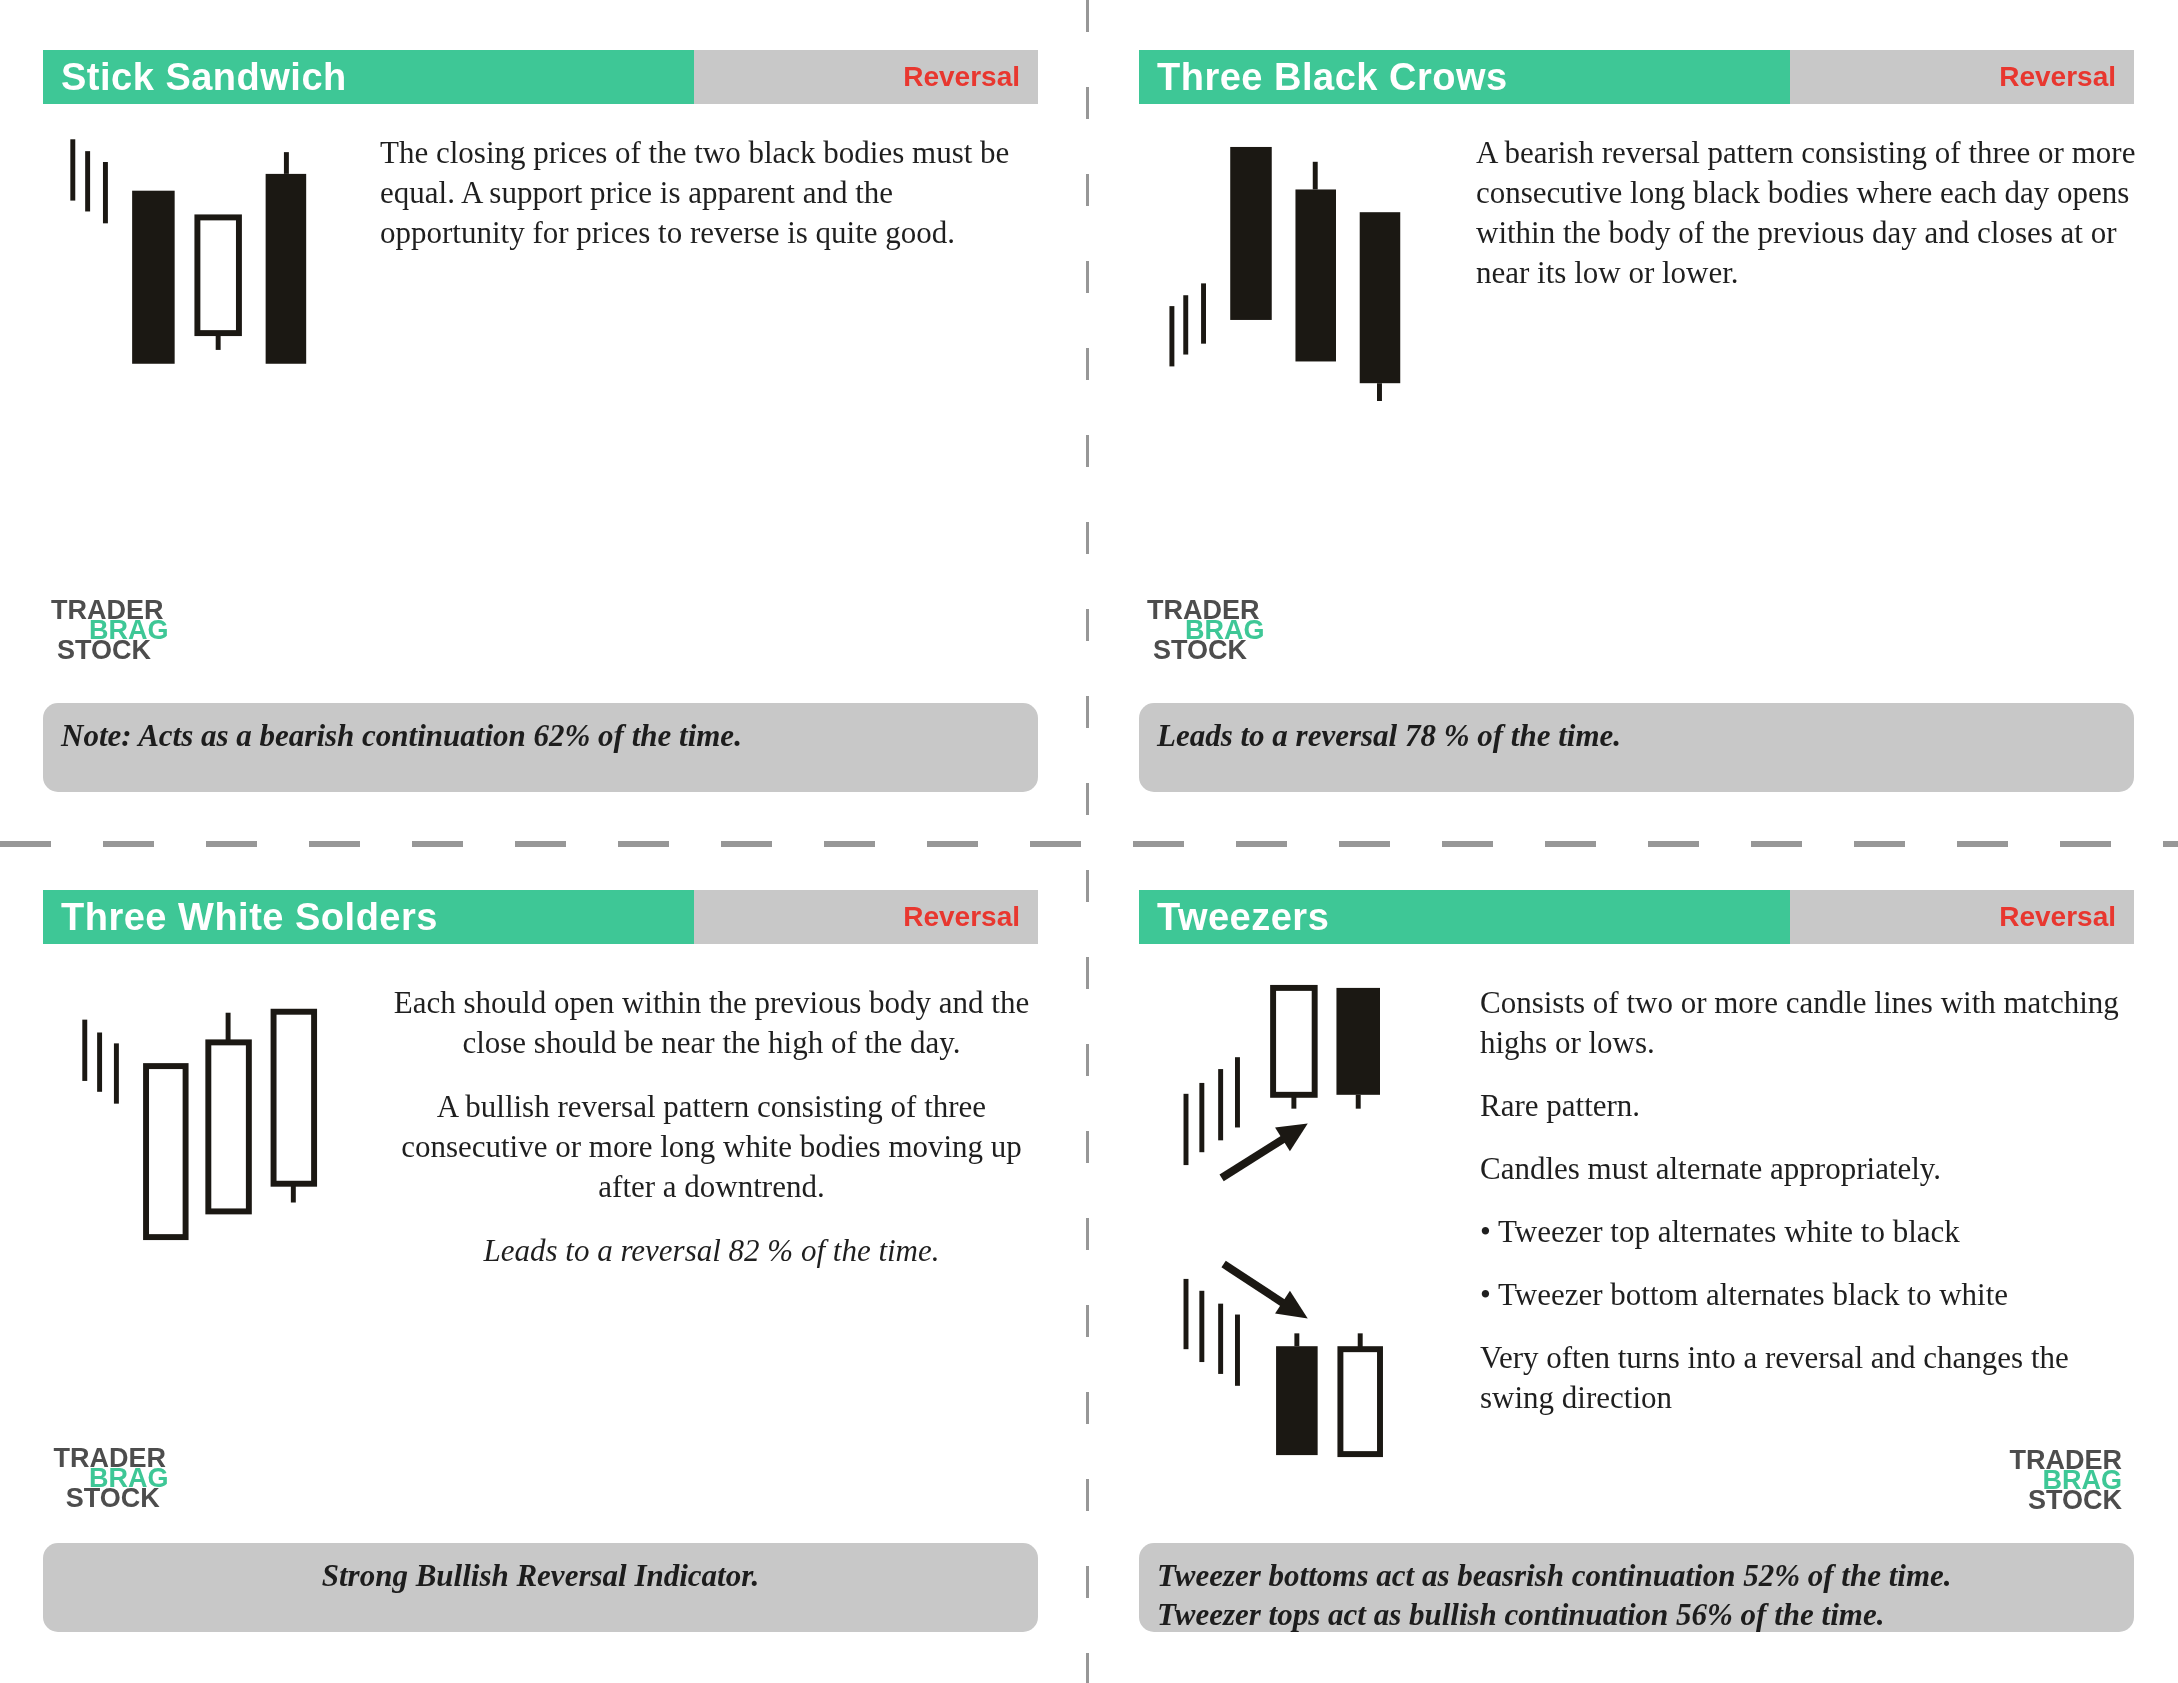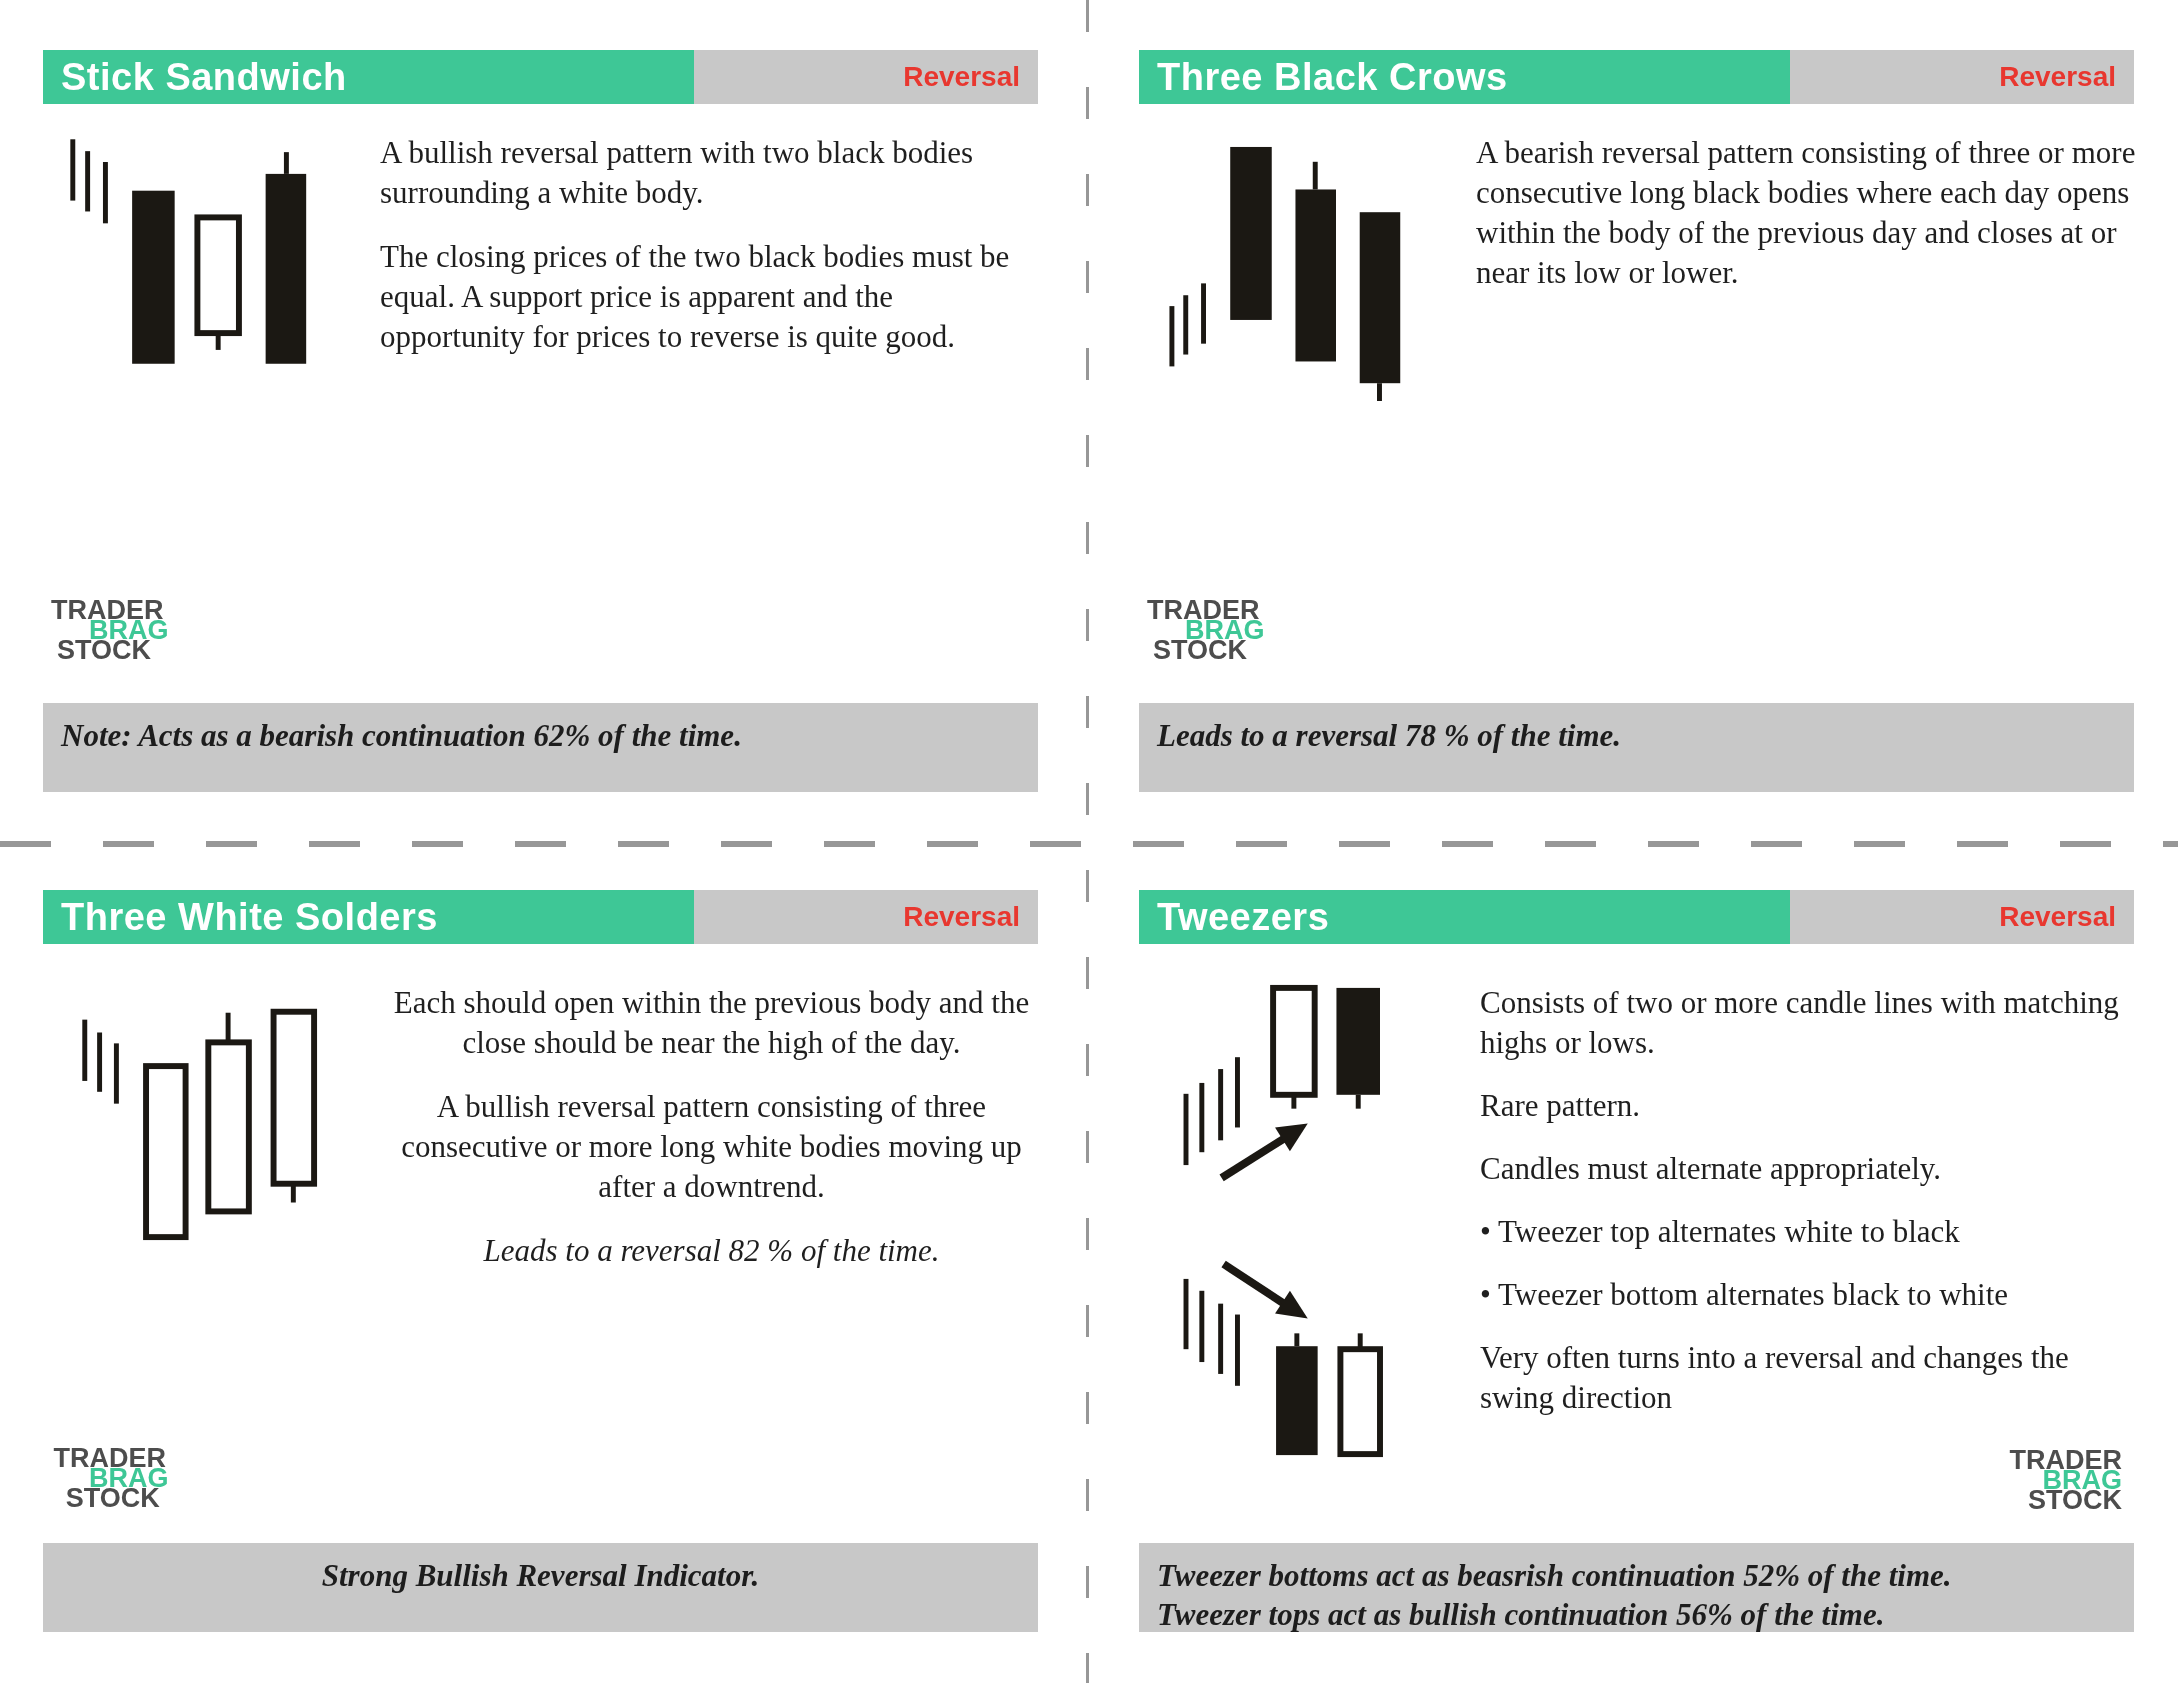--- a/index.html
+++ b/index.html
@@ -64,21 +64,21 @@
   .logo .l3 { margin-left:6px; }
   .card.c2 .logo { top:558px; }
   .card.c3 .logo { left:auto; right:12px; top:560px; text-align:right; }
   .card.c3 .logo .l2 { margin-left:0; }
   .card.c3 .logo .l3 { margin-left:0; }
 
   .note {
     position:absolute; left:0; right:0; top:653px; height:89px;
     background:var(--gray-bar); box-sizing:border-box; padding:13px 18px 0 18px;
     font-family:"Liberation Serif","DejaVu Serif",serif;
-    font-weight:bold; font-style:italic; font-size:31px; line-height:39px; color:#1d1d1d;
+    font-weight:bold; font-style:italic; font-size:31px; line-height:39px; color:#1d1d1d;border-radius:15px;
   }
 </style>
 </head>
 <body>
 
 <div class="divider-h"></div>
 <div class="divider-v"></div>
 
 <section class="card c0">
   <header class="card-head">
@@ -101,21 +101,20 @@
     <g>
       <line class="wick" x1="165" y1="206" x2="165" y2="223"></line>
       <rect class="cw" x="144" y="89" width="42" height="117"></rect>
     </g>
     <g>
       <line class="wick" x1="234" y1="23" x2="234" y2="45"></line>
       <rect class="cb" x="213" y="45" width="41" height="192"></rect>
     </g>
   </svg>
   <div class="text">
-    <p>A bullish reversal pattern with two black bodies surrounding a white body.</p>
     <p>The closing prices of the two black bodies must be equal. A support price is apparent and the opportunity for prices to reverse is quite good.</p>
   </div>
   <div class="logo">
     <div class="l1">TRADER</div>
     <div class="l2">BRAG</div>
     <div class="l3">STOCK</div>
   </div>
   <div class="note">
     <span>Note: Acts as a bearish continuation 62% of the time.</span>
   </div>

